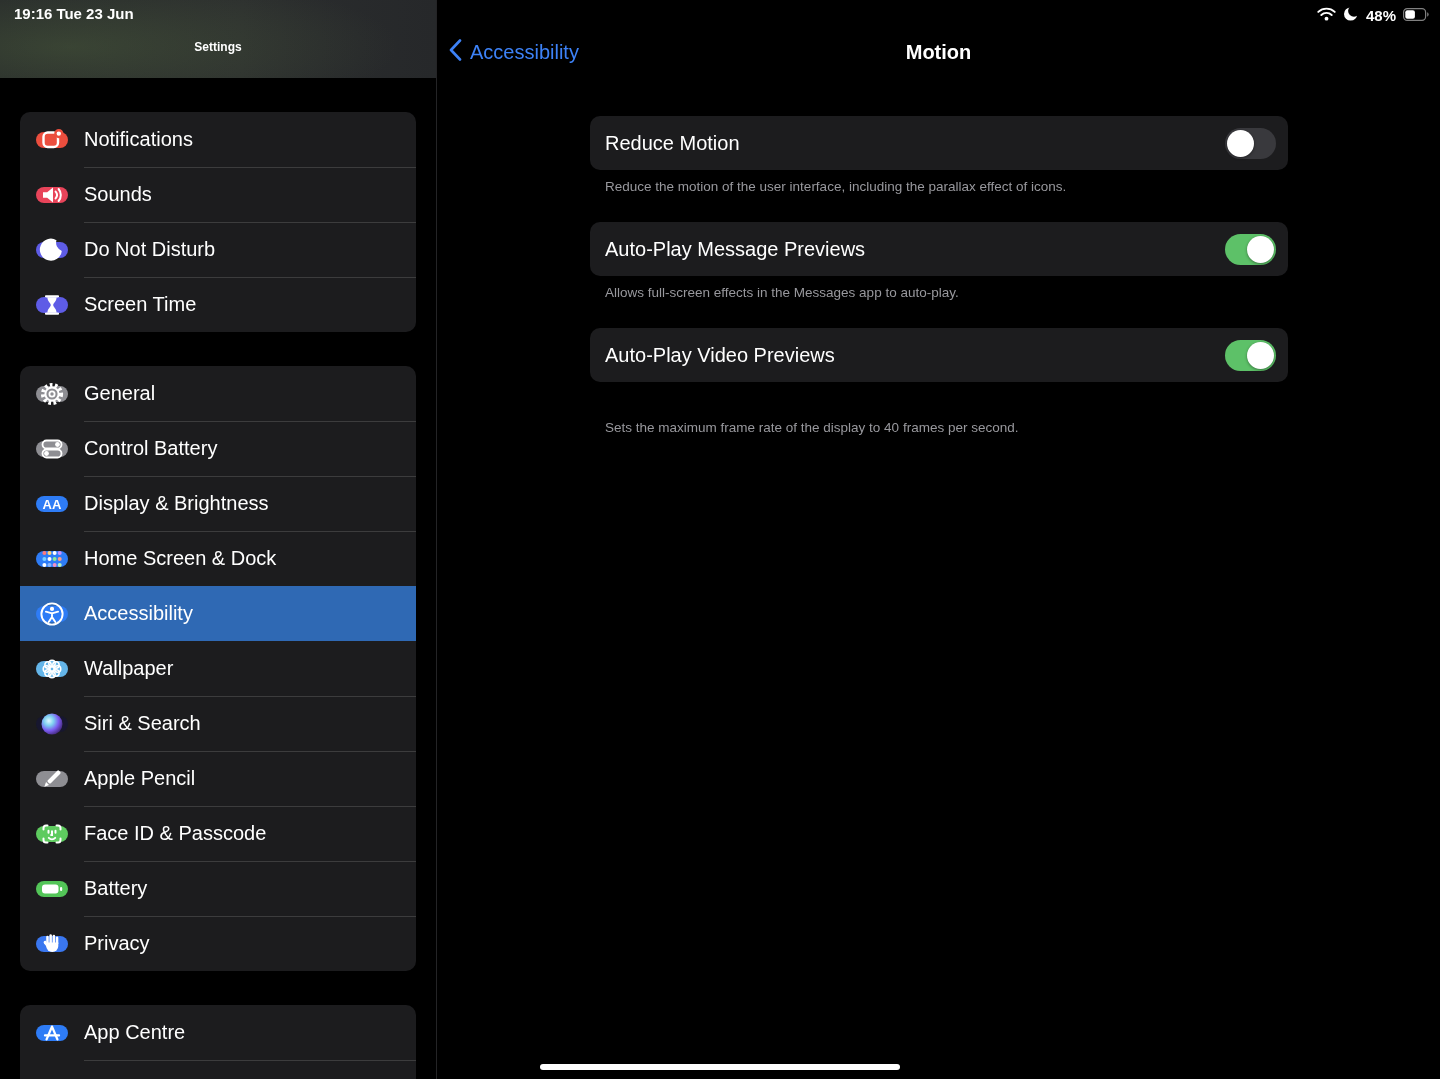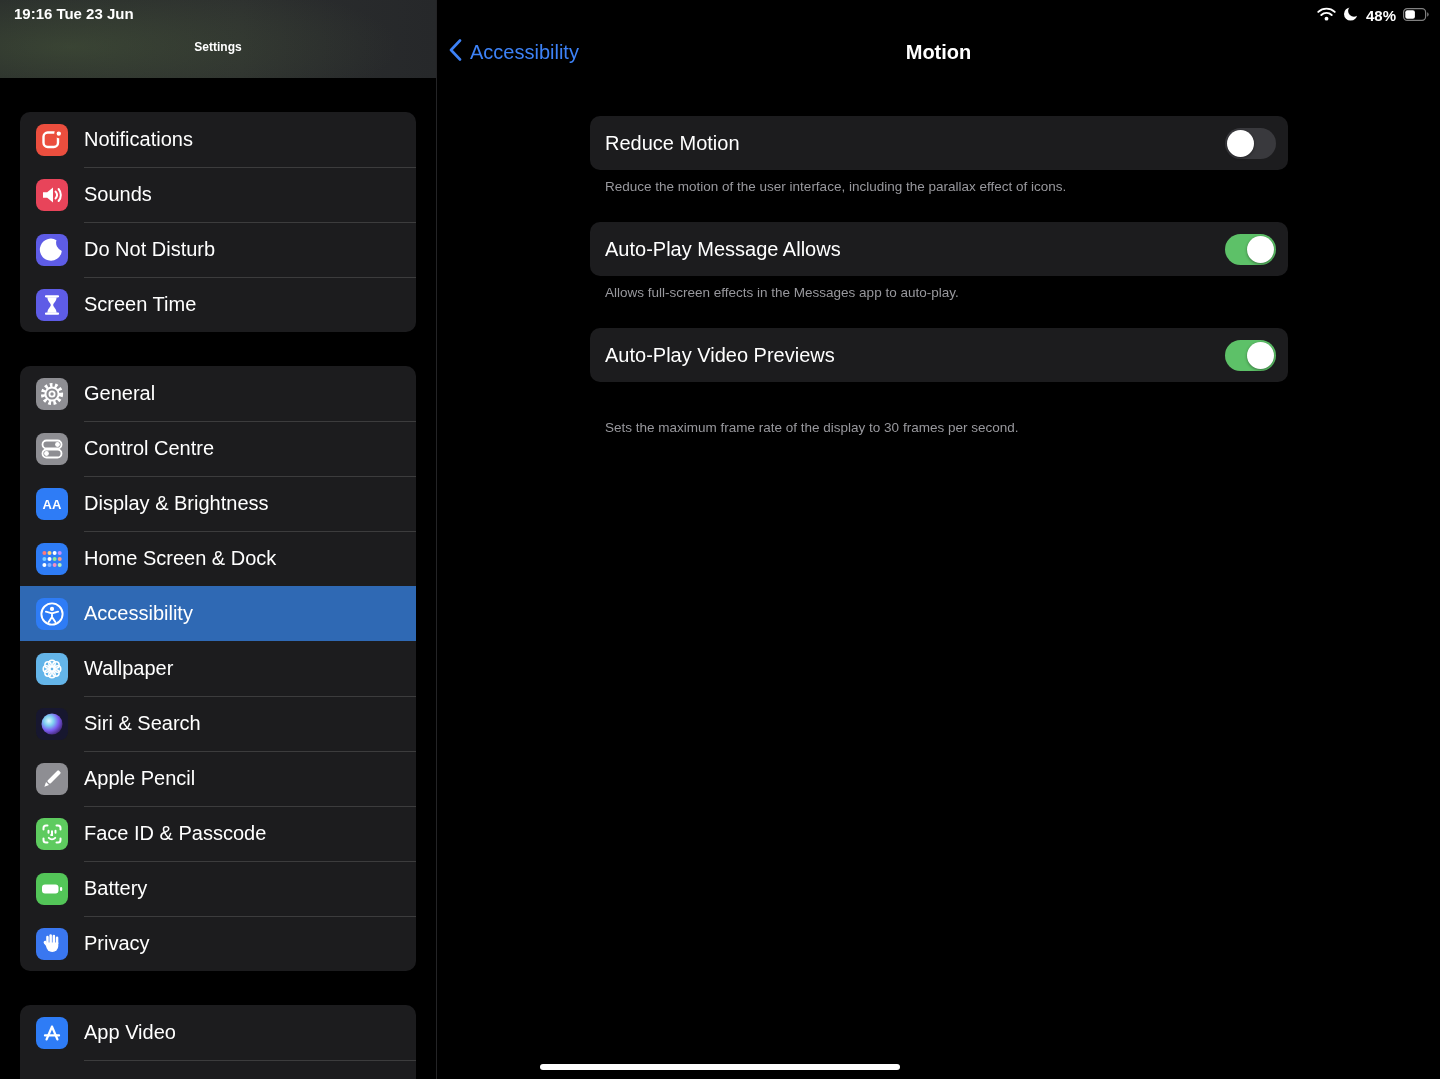--- a/index.html
+++ b/index.html
@@ -19,21 +19,21 @@
       linear-gradient(to right,#25272a,#2b2d2e 55%,#26282a);
   }
   .status-left{position:absolute;top:5px;left:14px;display:flex;gap:4px;font-size:15px;font-weight:700;color:#fff;}
   .sidebar-title{position:absolute;left:0;right:0;top:40px;margin:0;text-align:center;font-size:12px;font-weight:600;color:#fff;}
   .sidebar-list{position:absolute;top:112px;left:20px;right:20px;}
   .group{background:var(--group-bg,#1c1c1e);border-radius:10px;margin-bottom:34px;overflow:hidden;}
   .s-row{display:flex;align-items:center;height:55px;padding:0 12px 0 16px;position:relative;cursor:pointer;}
   .s-row + .s-row::before{content:"";position:absolute;left:64px;right:0;top:0;height:1px;background:rgba(255,255,255,.14);}
   .s-row.selected{background:var(--selected-row,#2f69b4);}
   .s-row.selected::before,.s-row.selected + .s-row::before{display:none;}
-  .icon{width:32px;height:32px;border-radius:8px;margin-right:16px;flex:none;display:flex;align-items:center;justify-content:center;background:var(--c);color:#fff;}
+  .icon{width:32px;height:16px;border-radius:8px;margin-right:16px;flex:none;display:flex;align-items:center;justify-content:center;background:var(--c);color:#fff;}
   .icon svg{display:block;}
   .s-label{font-size:20px;color:#fff;white-space:nowrap;}
 
   
   .content{position:absolute;top:0;left:437px;right:0;bottom:0;background:#000;}
   .status-right{position:absolute;top:6px;right:10px;display:flex;align-items:center;gap:7px;color:#fff;font-size:15px;font-weight:700;}
   .nav{position:absolute;top:30px;left:0;right:0;height:44px;}
   .back{position:absolute;left:12px;top:0;height:44px;display:flex;align-items:center;gap:8px;
     background:none;border:none;padding:0;cursor:pointer;
     color:var(--accent,#3d82f7);font-size:20px;font-family:inherit;}
@@ -118,21 +118,21 @@
           </div>
           <div class="s-row">
             <span class="icon" style="--c: #8e8e93;">
               <svg width="32" height="32" viewBox="0 0 32 32">
                 <rect x="6.5" y="7.5" width="19" height="8" rx="4" fill="none" stroke="#fff" stroke-width="1.8"></rect>
                 <circle cx="21.5" cy="11.5" r="2.4" fill="#fff"></circle>
                 <rect x="6.5" y="16.5" width="19" height="8" rx="4" fill="none" stroke="#fff" stroke-width="1.8"></rect>
                 <circle cx="10.5" cy="20.5" r="2.4" fill="#fff"></circle>
               </svg>
             </span>
-            <span class="s-label">Control Centre</span>
+            <span class="s-label">Control Battery</span>
           </div>
           <div class="s-row">
             <span class="icon" style="--c: #2e7cf6;">
               <svg width="32" height="32" viewBox="0 0 32 32">
                 <text x="16" y="20.8" text-anchor="middle" font-size="13" font-weight="bold" fill="#fff" font-family="Liberation Sans, sans-serif">AA</text>
               </svg>
             </span>
             <span class="s-label">Display &amp; Brightness</span>
           </div>
           <div class="s-row">
@@ -257,21 +257,21 @@
         <div class="group">
           <div class="s-row">
             <span class="icon" style="--c: #2e7cf6;">
               <svg width="32" height="32" viewBox="0 0 32 32">
                 <g fill="none" stroke="#fff" stroke-width="2.3" stroke-linecap="round">
                   <path d="M10.6 22.4 L16 9.6 M21.4 22.4 L16 9.6"></path>
                   <path d="M9 18.4 h14"></path>
                 </g>
               </svg>
             </span>
-            <span class="s-label">App Video</span>
+            <span class="s-label">App Centre</span>
           </div>
           <div class="s-row">
             <span class="s-label"></span>
           </div>
         </div>
       </div>
   </aside>
 
   <main class="content">
     <div class="status-right">
@@ -315,35 +315,35 @@
           <div class="setting-row">
             <span class="setting-label">Reduce Motion</span>
             <div class="toggle off" role="switch" aria-checked="false">
               <div class="knob"></div>
             </div>
           </div>
           <p class="footer">Reduce the motion of the user interface, including the parallax effect of icons.</p>
         </div>
         <div class="setting">
           <div class="setting-row">
-            <span class="setting-label">Auto-Play Message Allows</span>
+            <span class="setting-label">Auto-Play Message Previews</span>
             <div class="toggle on" role="switch" aria-checked="true">
               <div class="knob"></div>
             </div>
           </div>
           <p class="footer">Allows full-screen effects in the Messages app to auto-play.</p>
         </div>
         <div class="setting no-footer">
           <div class="setting-row">
             <span class="setting-label">Auto-Play Video Previews</span>
             <div class="toggle on" role="switch" aria-checked="true">
               <div class="knob"></div>
             </div>
           </div>
         </div>
         <div class="setting">
-          <p class="footer">Sets the maximum frame rate of the display to 30 frames per second.</p>
+          <p class="footer">Sets the maximum frame rate of the display to 40 frames per second.</p>
         </div>
       </section>
   </main>
 
   <div class="home-indicator"></div>
 </div>
 
 </body></html>

